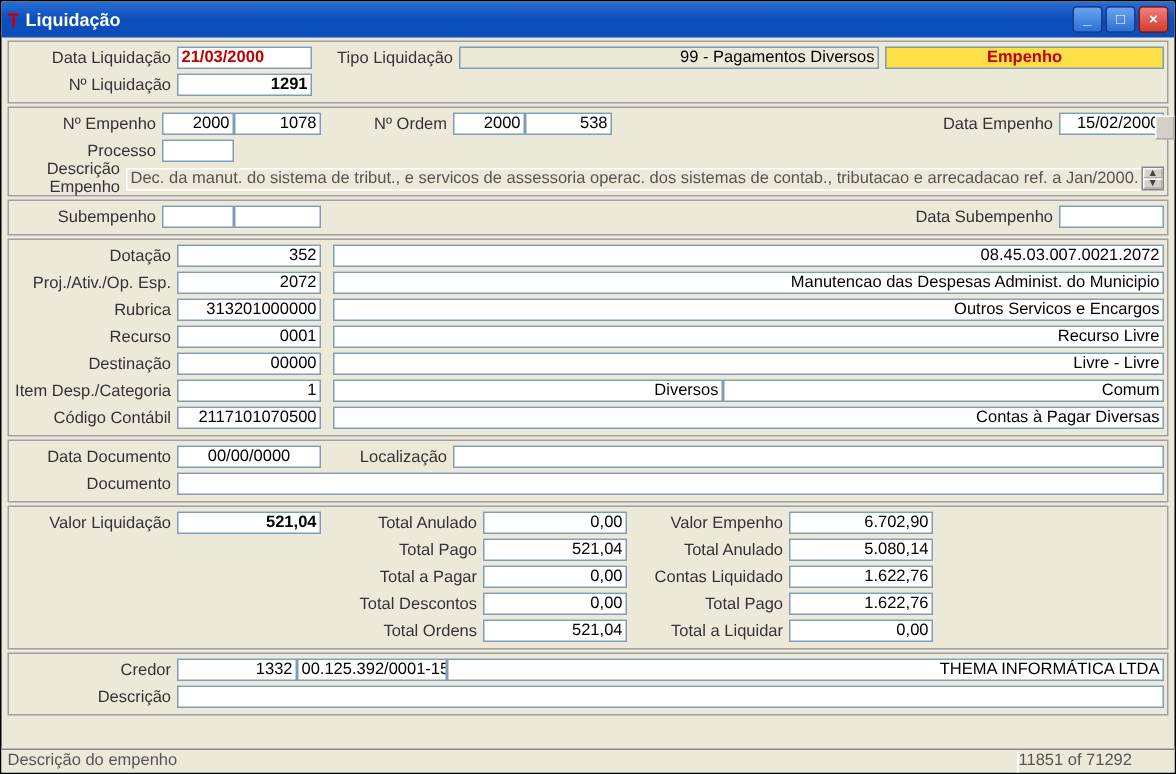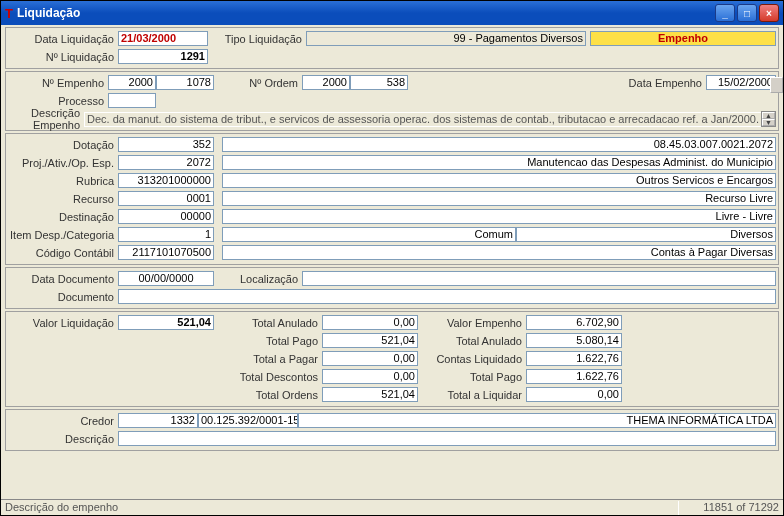--- a/index.html
+++ b/index.html
@@ -109,21 +109,21 @@
     bottom: 1px; left: 1px; right: 1px;
     height: 16px;
     background: #ece9d8;
     border-top:1px solid #888;
     display:flex;
     font-size:11px;
     padding: 1px 4px 0 4px;
     color:#555;
   }
   .statusbar .s1 { flex:1; border-right:1px inset #fff; }
-  .statusbar .s2 { width:100px; text-align:right; }
+  .statusbar .s2 { width:100px; text-align:left; }
   .side-scroll {
     position:absolute;
     right:1px; top:77px;
     width:13px; height:16px;
     background:#d4d0c8;
     border:1px outset #fff;
   }
 </style>
 </head>
 <body>
@@ -180,20 +180,30 @@
       <div class="scrollbox" style="flex:1">
         <div class="txt">Dec. da manut. do sistema de tribut., e servicos de assessoria operac. dos sistemas de contab., tributacao e arrecadacao ref. a Jan/2000.</div>
         <div class="vscroll">
           <div class="arrow">▲</div>
           <div class="arrow">▼</div>
         </div>
       </div>
     </div>
   </div>
 
+  <div class="group">
+    <div class="row">
+      <div class="lbl" style="width:100px">Subempenho</div>
+      <div class="fld" style="width:48px"></div>
+      <div class="fld" style="width:58px"></div>
+      <div class="spacer"></div>
+      <div class="lbl" style="width:110px">Data Subempenho</div>
+      <div class="fld" style="width:70px"></div>
+    </div>
+  </div>
 
   <div class="group">
     <div class="row">
       <div class="lbl" style="width:110px">Dotação</div>
       <div class="fld l" style="width:96px">352</div>
       <div style="width:8px"></div>
       <div class="fld l" style="flex:1">08.45.03.007.0021.2072</div>
     </div>
     <div class="row">
       <div class="lbl" style="width:110px">Proj./Ativ./Op. Esp.</div>
@@ -216,22 +226,22 @@
     <div class="row">
       <div class="lbl" style="width:110px">Destinação</div>
       <div class="fld l" style="width:96px">00000</div>
       <div style="width:8px"></div>
       <div class="fld l" style="flex:1">Livre - Livre</div>
     </div>
     <div class="row">
       <div class="lbl" style="width:110px">Item Desp./Categoria</div>
       <div class="fld l" style="width:96px">1</div>
       <div style="width:8px"></div>
+      <div class="fld l" style="width:260px">Diversos</div>
       <div class="fld l" style="flex:1">Comum</div>
-      <div class="fld l" style="width:260px">Diversos</div>
     </div>
     <div class="row">
       <div class="lbl" style="width:110px">Código Contábil</div>
       <div class="fld l" style="width:96px">2117101070500</div>
       <div style="width:8px"></div>
       <div class="fld l" style="flex:1">Contas à Pagar Diversas</div>
     </div>
   </div>
 
   <div class="group">

